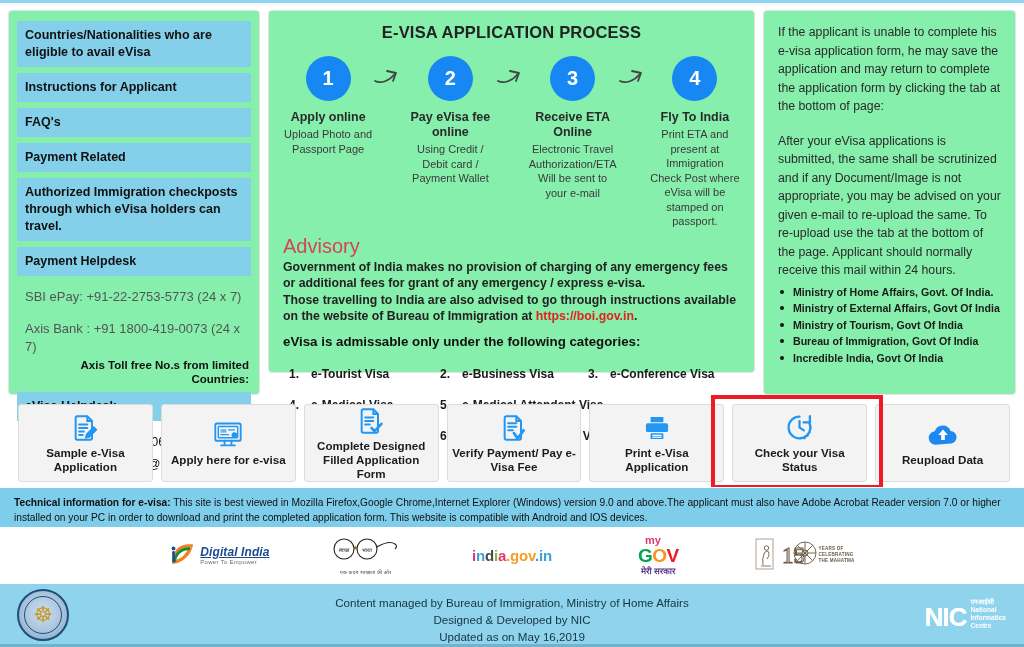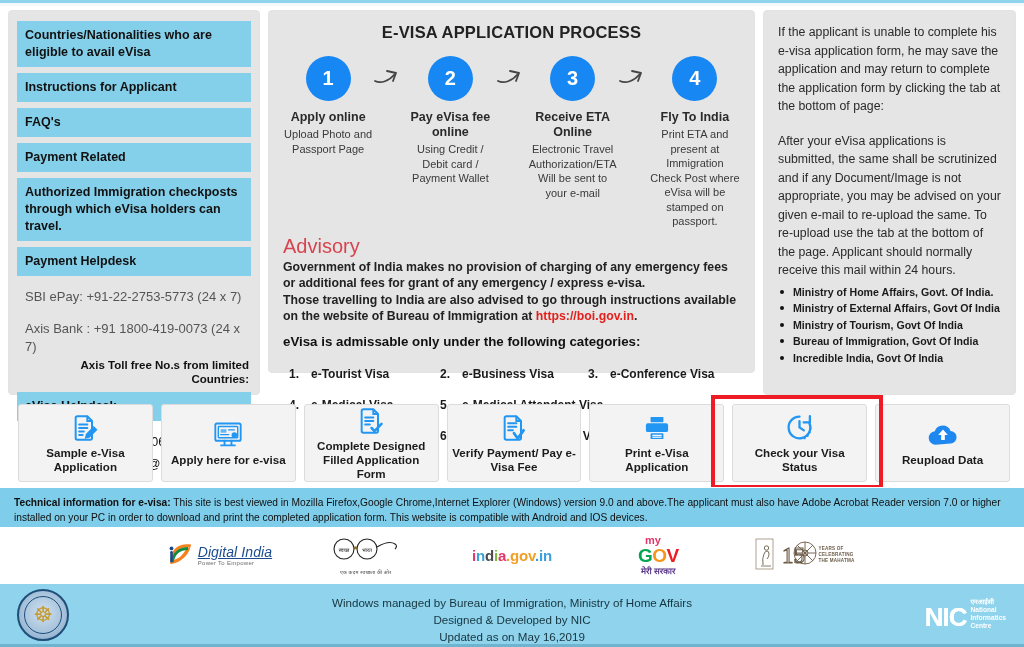--- a/index.html
+++ b/index.html
@@ -12,21 +12,21 @@
     -webkit-font-smoothing:antialiased;
   }
   .page{position:relative;width:1024px;height:647px;}
 
   
   .top-strip{position:absolute;left:0;top:0;width:1024px;height:6px;background:#8fd3ec;}
   .top-strip .inner{position:absolute;left:0;top:3px;width:1024px;height:3px;background:#f4f9fb;}
 
   
   .panel{
-    position:absolute;background:#e5e5e5;border:1px solid #e3e3e3;border-radius:4px;
+    position:absolute;background:#86efac;border:1px solid #e3e3e3;border-radius:4px;
     box-sizing:border-box;
   }
   #left-panel{left:8px;top:10px;width:252px;height:385px;}
   #center-panel{left:268px;top:10px;width:487px;height:363px;}
   #right-panel{left:763px;top:10px;width:253px;height:385px;}
 
   
   .side-bar-item{
     margin:0 8px 6px 8px;background:#84d0ea;color:#111;
     font-weight:bold;font-size:12.5px;line-height:17px;
@@ -105,21 +105,21 @@
   .tech b{font-weight:bold;}
 
   
   .logos{position:absolute;left:0;top:527px;width:1024px;height:56px;background:#fff;
       display:flex;align-items:center;}
   .logo-cell{flex:1;display:flex;align-items:center;justify-content:center;}
 
   .digital-india{display:flex;align-items:center;gap:5px;}
   .di-mark{position:relative;width:26px;height:26px;}
   .di-txt{line-height:1;}
-  .di-txt .t1{font-size:14px;font-weight:normal;font-style:italic;color:#1b4b8f;
+  .di-txt .t1{font-size:12px;font-weight:bold;font-style:italic;color:#1b4b8f;
       text-decoration:underline;letter-spacing:.1px;}
   .di-txt .t2{font-size:6px;color:#6b6b6b;letter-spacing:.3px;margin-top:1px;}
 
   .swachh{text-align:center;}
   .swachh .cap{font-size:5px;color:#444;letter-spacing:.2px;margin-top:1px;}
 
   .indiagov{font-size:15px;font-weight:bold;letter-spacing:-.2px;}
   .indiagov .c1{color:#e2366a}.indiagov .c2{color:#3aa0dc}.indiagov .c3{color:#4a4a4a}
   .indiagov .c4{color:#7bb93f}.indiagov .c5{color:#e2366a}.indiagov .c6{color:#f29f26}
   .indiagov .c7{color:#3aa0dc}
@@ -430,21 +430,21 @@
 
     <div class="logo-cell"></div>
   </div>
 
   <div class="footer">
     <div class="emblem">
       <div class="ring"></div>
         <div class="chakra">☸</div>
     </div>
     <div class="footer-text">
-      <div>Windows managed by Bureau of Immigration, Ministry of Home Affairs</div>
+      <div>Content managed by Bureau of Immigration, Ministry of Home Affairs</div>
       <div>Designed &amp; Developed by NIC</div>
       <div>Updated as on May 16,2019</div>
     </div>
     <div class="nic">
       <div class="big">NIC</div>
       <div>
         <div class="sub">एनआईसी</div>
         <div class="sub">National</div>
         <div class="sub">Informatics</div>
         <div class="sub">Centre</div>

